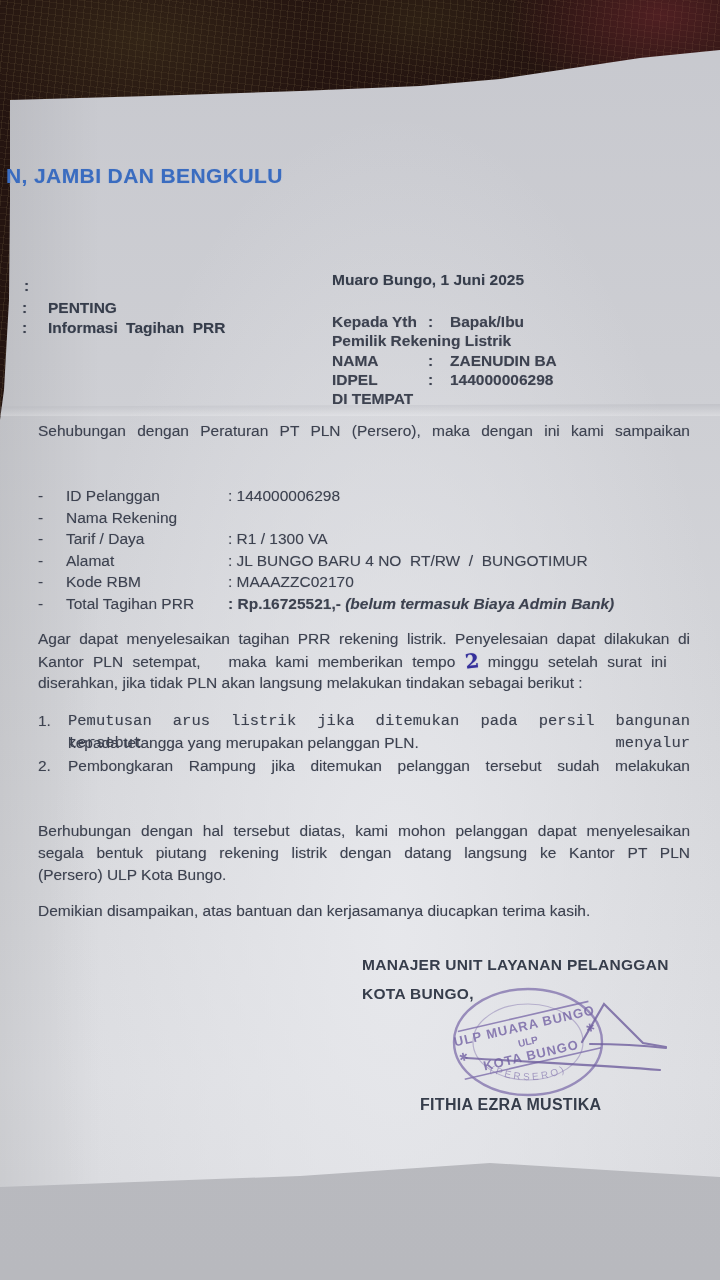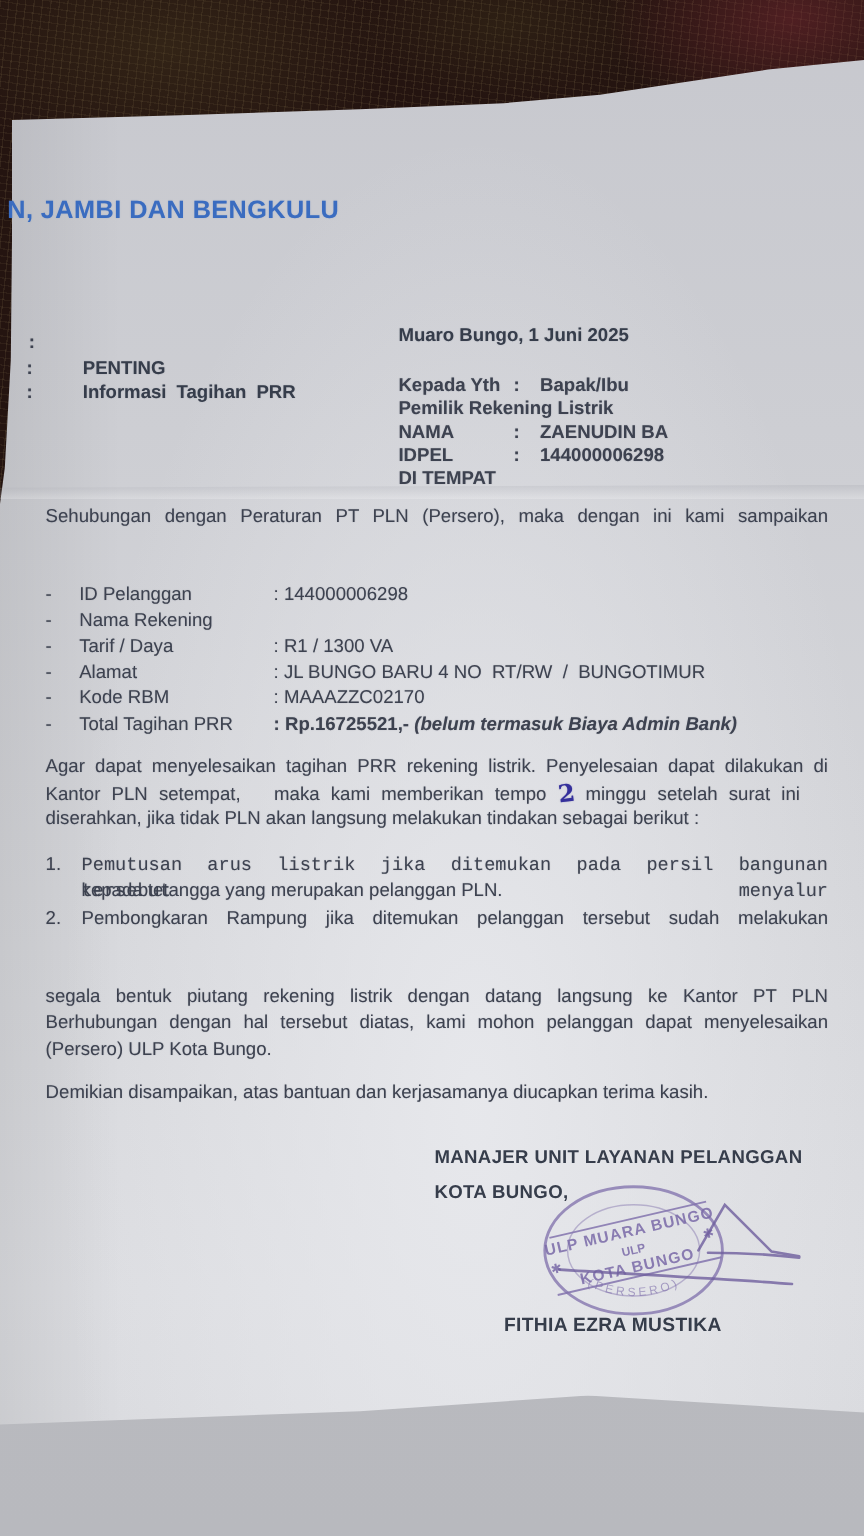--- a/index.html
+++ b/index.html
@@ -34,21 +34,21 @@
   }
   .ink{color:#3d4250;text-shadow:0 0 1px rgba(61,66,80,.3);}
   .b{font-weight:bold;color:#363d4b;}
   .abs{position:absolute;}
   .line{height:22px;line-height:22px;font-size:15.5px;}
   .jl{text-align:justify;text-align-last:justify;}
   .keepws{white-space:pre-wrap;}
   .bluehead{color:#3a6cc0;font-weight:bold;font-size:21px;letter-spacing:.4px;text-shadow:0 0 1px rgba(58,108,192,.35);}
   .refrow{position:absolute;font-size:15.5px;font-weight:bold;}
   .refcolon{position:absolute;left:0;}
-  .reflabel{position:absolute;left:26px;white-space:nowrap;word-spacing:4px;margin-left:21px;}
+  .reflabel{position:absolute;left:26px;white-space:nowrap;word-spacing:4px;}
   .rgrid{display:grid;grid-template-columns:96px 22px auto;font-weight:bold;font-size:15.5px;line-height:19.3px;}
   .datarow{display:grid;grid-template-columns:28px 162px auto;height:21.6px;line-height:21.6px;font-size:15.5px;}
   .val{white-space:pre-wrap;}
   .numrow{display:grid;grid-template-columns:30px 622px;}
   .hand2{
     display:inline-block;color:#35309b;font-family:"DejaVu Serif",serif;
     font-weight:bold;font-size:20px;line-height:20px;transform:rotate(-7deg) translateY(1px);
     text-shadow:0 0 1px rgba(53,48,155,.5);
   }
   .sigblock{font-weight:bold;color:#363d4b;font-size:15.5px;letter-spacing:.3px;}
@@ -155,22 +155,22 @@
     </div>
     <div class="numrow" style="margin-top:1px;">
       <span class="line">2.</span>
       <span>
         <span class="line jl" style="display:block;">Pembongkaran Rampung jika ditemukan pelanggan tersebut sudah melakukan</span>
       </span>
     </div>
   </div>
 
   <div class="abs ink" style="left:38px;top:820px;width:652px;">
+    <div class="line jl">Berhubungan dengan hal tersebut diatas, kami mohon pelanggan dapat menyelesaikan</div>
     <div class="line jl">segala bentuk piutang rekening listrik dengan datang langsung ke Kantor PT PLN</div>
-    <div class="line jl">Berhubungan dengan hal tersebut diatas, kami mohon pelanggan dapat menyelesaikan</div>
     <div class="line">(Persero) ULP Kota Bungo.</div>
   </div>
 
   <div class="abs ink line" style="left:38px;top:900px;width:652px;">Demikian disampaikan, atas bantuan dan kerjasamanya diucapkan terima kasih.</div>
 
   <div class="abs sigblock" style="left:362px;top:956px;width:330px;">MANAJER UNIT LAYANAN PELANGGAN</div>
   <div class="abs sigblock" style="left:362px;top:985px;width:330px;">KOTA BUNGO,</div>
 
   <svg class="abs" style="left:420px;top:975px;width:300px;height:135px;" viewBox="420 975 300 135">
     <g opacity="0.78">

